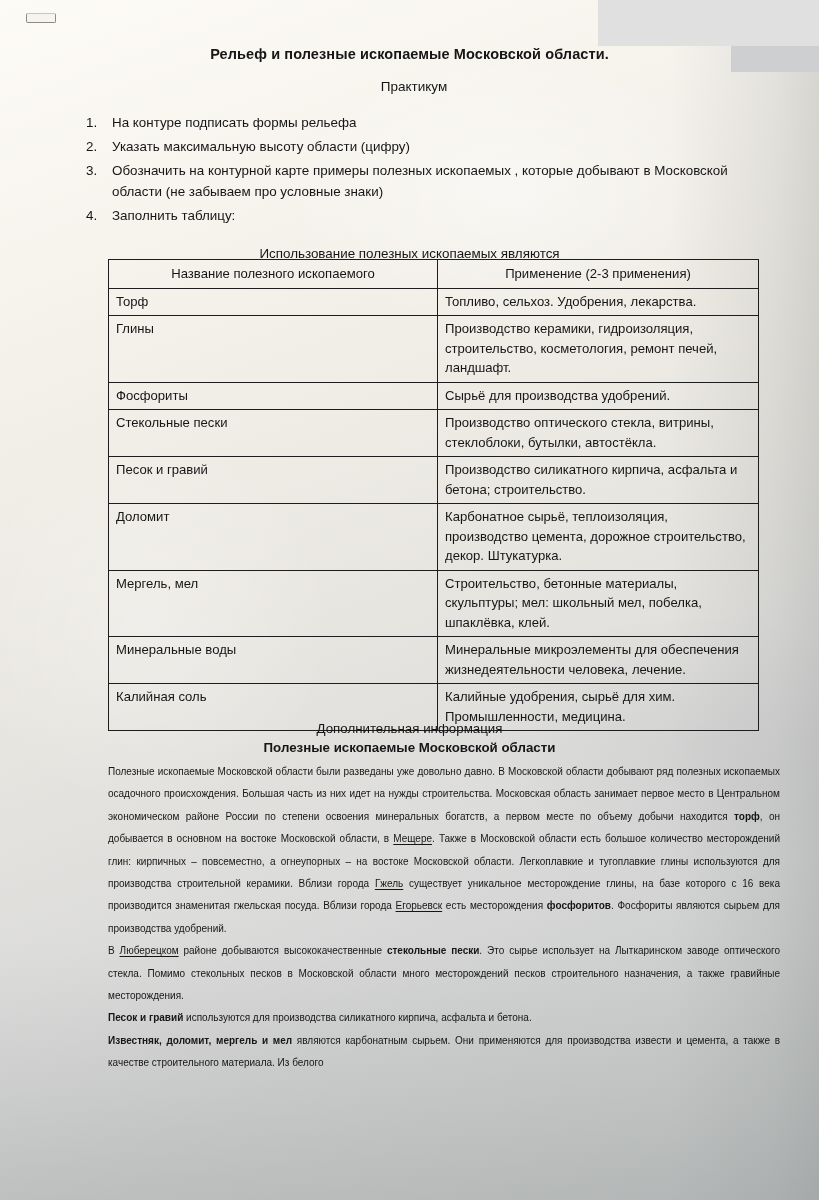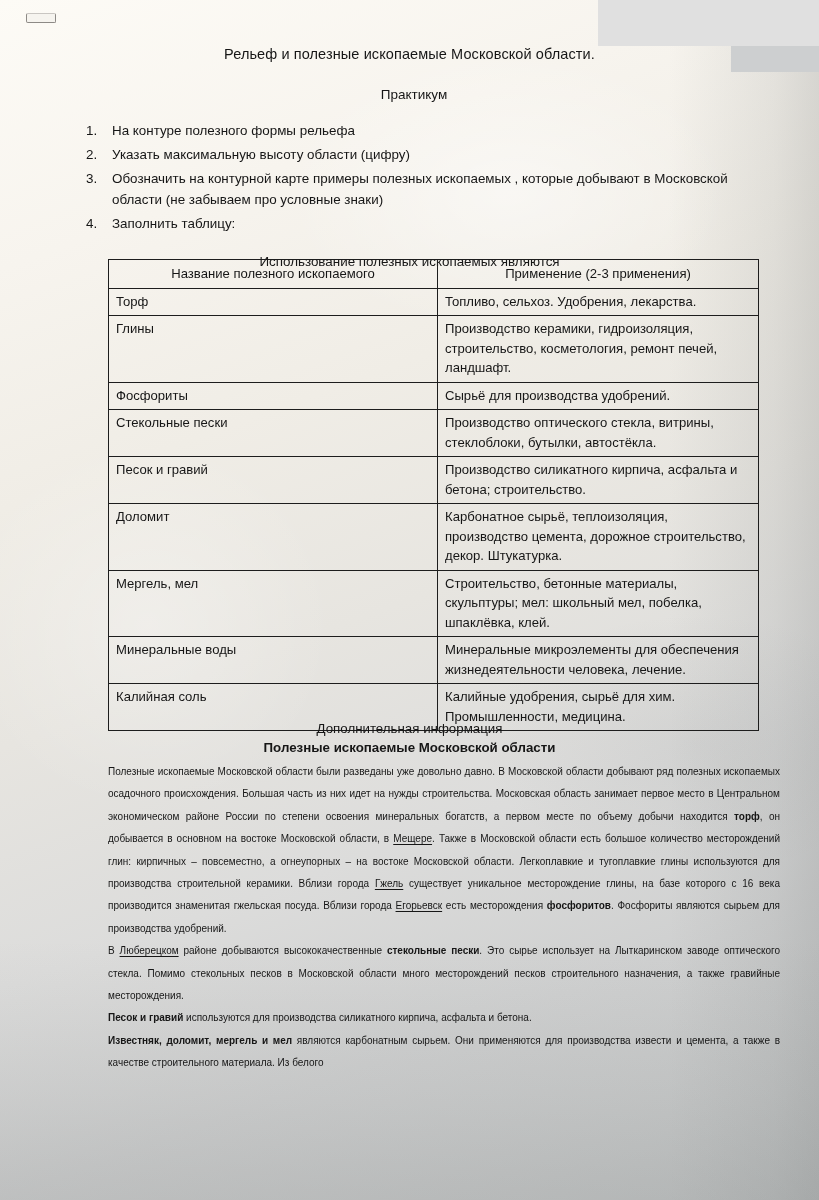--- a/index.html
+++ b/index.html
@@ -79,25 +79,25 @@
   #content {
     position: absolute;
     left: 0; top: 0;
     width: 819px;
   }
   .doc-title {
     margin: 0;
     padding-top: 46px;
     text-align: center;
     font-size: 14.5px;
-    font-weight: normal;
+    font-weight: bold;
     letter-spacing: 0.1px;
   }
   .doc-subtitle {
-    margin: 8px;
+    margin: 0;
     padding-top: 17px;
     text-align: center;
     font-size: 13.5px;
     font-weight: normal;
     padding-left: 9px;
   }
 
   ol.task-list {
     margin: 18px 0 0 0;
     padding: 0 42px 0 86px;
@@ -192,21 +192,21 @@
   <div class="overlay-patch" id="overlay-top"></div>
   <div class="overlay-patch" id="overlay-corner"></div>
   <div id="staple-mark"></div>
 
   <div id="content">
 
     <h1 class="doc-title">Рельеф и полезные ископаемые Московской области.</h1>
     <h2 class="doc-subtitle">Практикум</h2>
 
     <ol class="task-list" id="task-list">
-        <li><span class="num">1.</span><span>На контуре полезного  формы рельефа</span></li>
+        <li><span class="num">1.</span><span>На контуре подписать  формы рельефа</span></li>
         <li><span class="num">2.</span><span>Указать максимальную высоту области (цифру)</span></li>
         <li><span class="num">3.</span><span>Обозначить на контурной карте примеры полезных ископаемых , которые добывают в Московской области (не забываем про условные знаки)</span></li>
         <li><span class="num">4.</span><span>Заполнить таблицу:</span></li>
       </ol>
 
     <div class="table-caption">Использование полезных ископаемых являются</div>
   </div>
 
   <table class="minerals">
     <colgroup>

